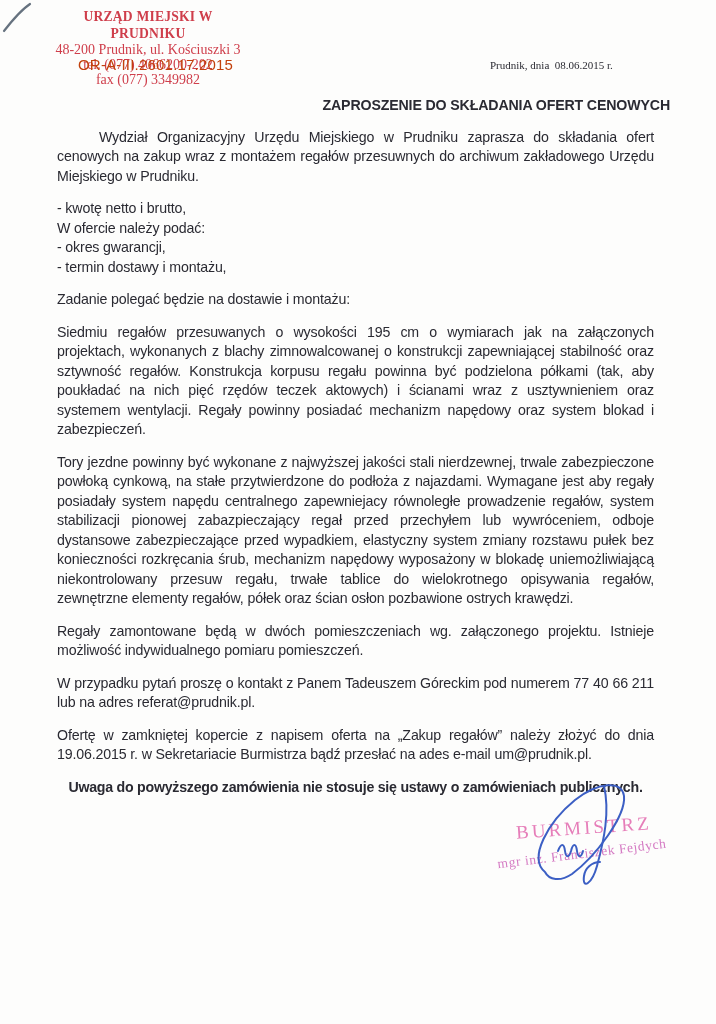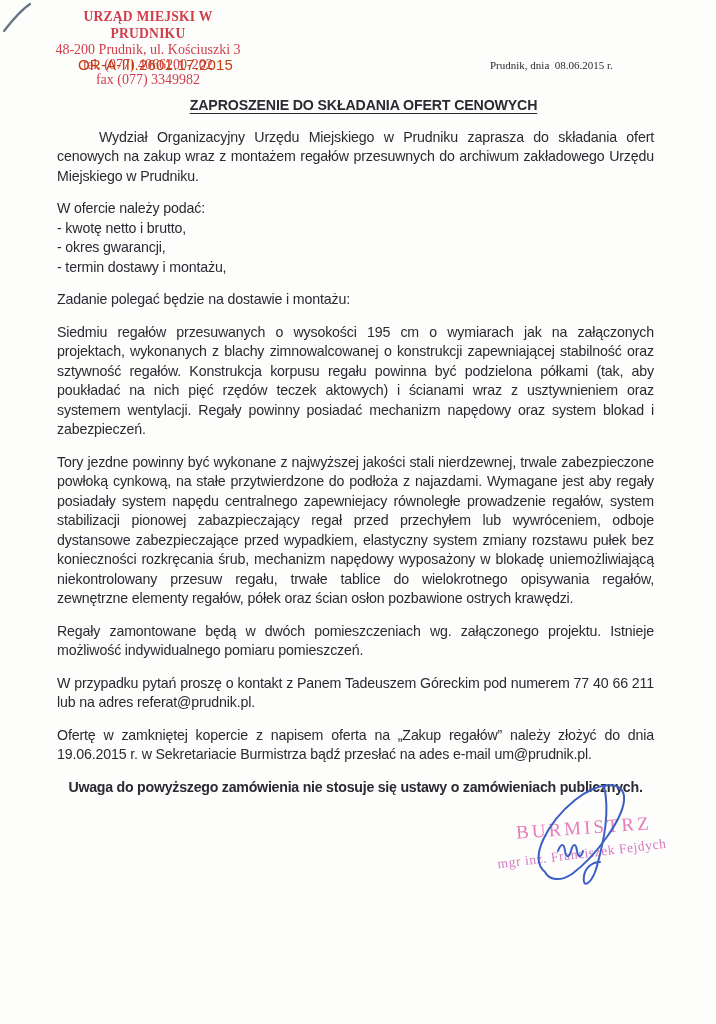--- a/index.html
+++ b/index.html
@@ -45,23 +45,22 @@
 
   
   .body-flow {
     position: absolute;
     left: 57px; top: 96px; width: 613px;
     font-size: 14.2px;
     line-height: 19.5px;
     letter-spacing: -0.15px;
   }
   .doc-title {
-    text-align: center;
+    text-align: right;
     font-weight: 700;
-    text-decoration: underline;
     text-underline-offset: 3px;
     margin: 0 0 12px 0;
   }
   .body-flow p { margin: 0 16px 13px 0; }
   .just { text-align: justify; }
   .indent { text-indent: 42px; }
   .tight { margin: 0 !important; }
   .gap-top { margin-top: 13px !important; }
   .note-bold {
     font-weight: 700;
@@ -116,22 +115,22 @@
   </div>
 
   <div class="reference-number">OR-A-III.2601.17.2015</div>
   <div class="place-date">Prudnik, dnia  08.06.2015 r.</div>
 
   <div class="body-flow">
     <div class="doc-title">ZAPROSZENIE DO SKŁADANIA OFERT CENOWYCH</div>
 
     <p class="just indent">Wydział Organizacyjny Urzędu Miejskiego w Prudniku zaprasza do składania ofert cenowych na zakup wraz z montażem regałów przesuwnych do archiwum zakładowego Urzędu Miejskiego w Prudniku.</p>
 
+    <p class="tight">- kwotę netto i brutto,</p>
     <p class="tight">W ofercie należy podać:</p>
-    <p class="tight">- kwotę netto i brutto,</p>
     <p class="tight">- okres gwarancji,</p>
     <p class="tight">- termin dostawy i montażu,</p>
 
     <p class="gap-top">Zadanie polegać będzie na dostawie i montażu:</p>
 
     <p class="just">Siedmiu regałów przesuwanych o wysokości 195 cm o wymiarach jak na załączonych projektach, wykonanych z blachy zimnowalcowanej o konstrukcji zapewniającej stabilność oraz sztywność regałów. Konstrukcja korpusu regału powinna być podzielona półkami (tak, aby poukładać na nich pięć rzędów teczek aktowych) i ścianami wraz z usztywnieniem oraz systemem wentylacji. Regały powinny posiadać mechanizm napędowy oraz system blokad i zabezpieczeń.</p>
 
     <p class="just">Tory jezdne powinny być wykonane z najwyższej jakości stali nierdzewnej, trwale zabezpieczone powłoką cynkową, na stałe przytwierdzone do podłoża z najazdami. Wymagane jest aby regały posiadały system napędu centralnego zapewniejacy równoległe prowadzenie regałów, system stabilizacji pionowej zabazpieczający regał przed przechyłem lub wywróceniem, odboje dystansowe zabezpieczające przed wypadkiem, elastyczny system zmiany rozstawu pułek bez konieczności rozkręcania śrub, mechanizm napędowy wyposażony w blokadę uniemożliwiającą niekontrolowany przesuw regału, trwałe tablice do wielokrotnego opisywania regałów, zewnętrzne elementy regałów, półek oraz ścian osłon pozbawione ostrych krawędzi.</p>
 
     <p class="just">Regały zamontowane będą w dwóch pomieszczeniach wg. załączonego projektu. Istnieje możliwość indywidualnego pomiaru pomieszczeń.</p>

